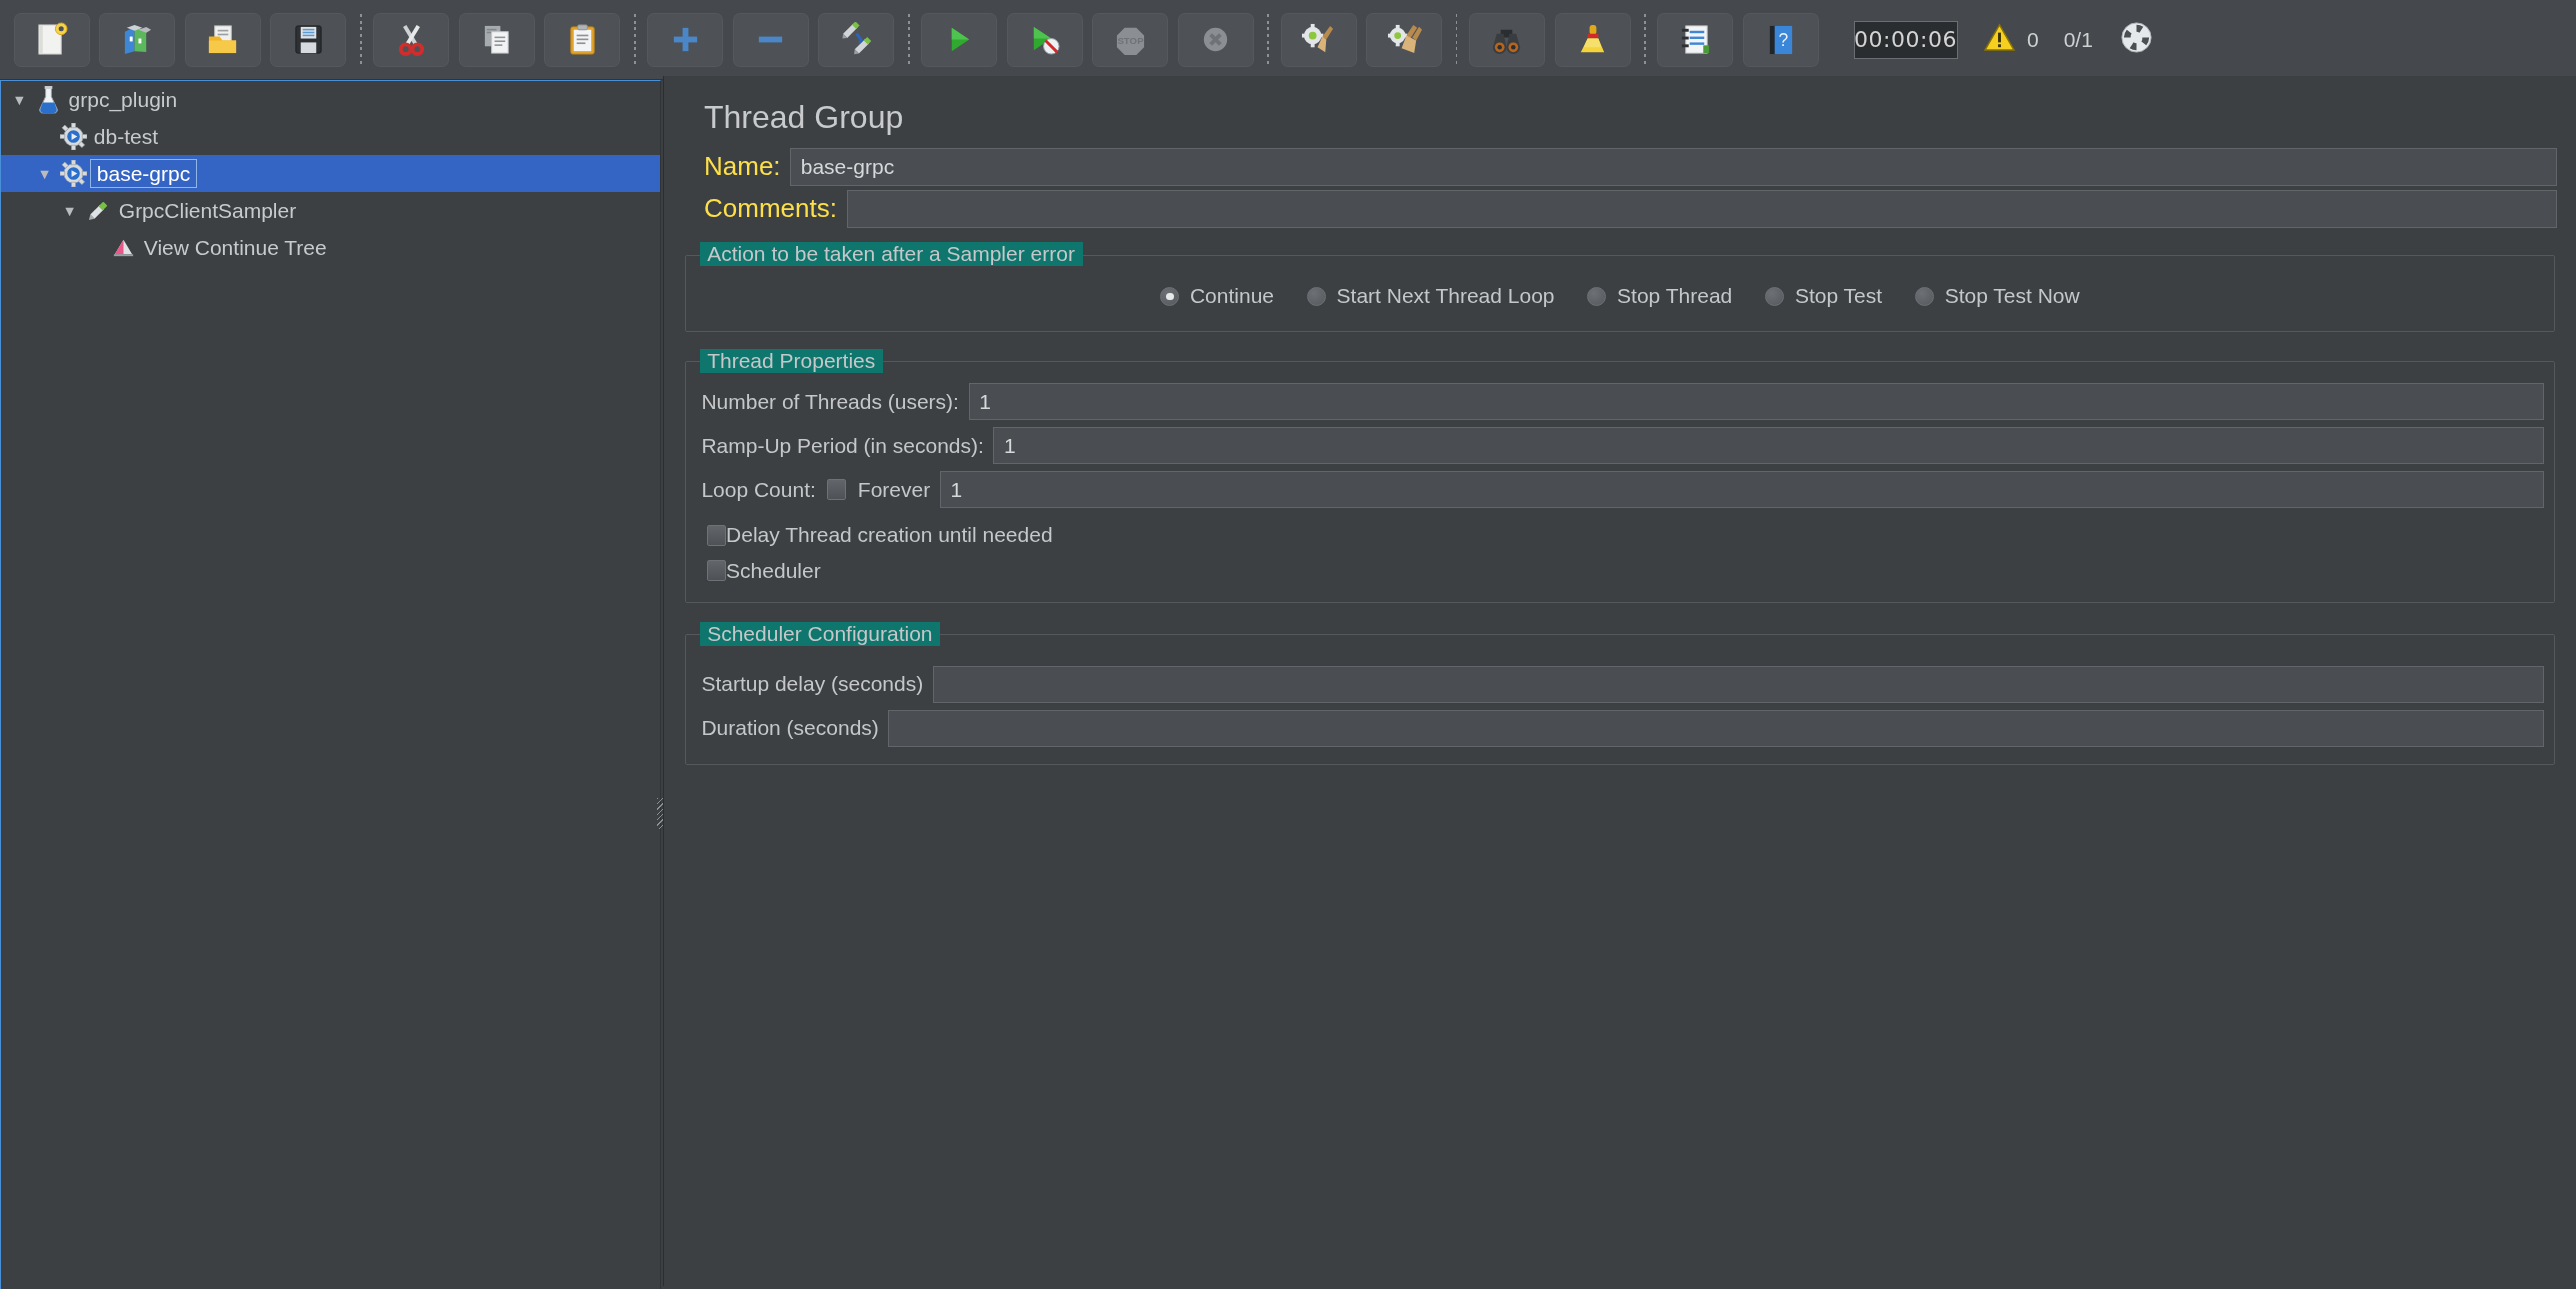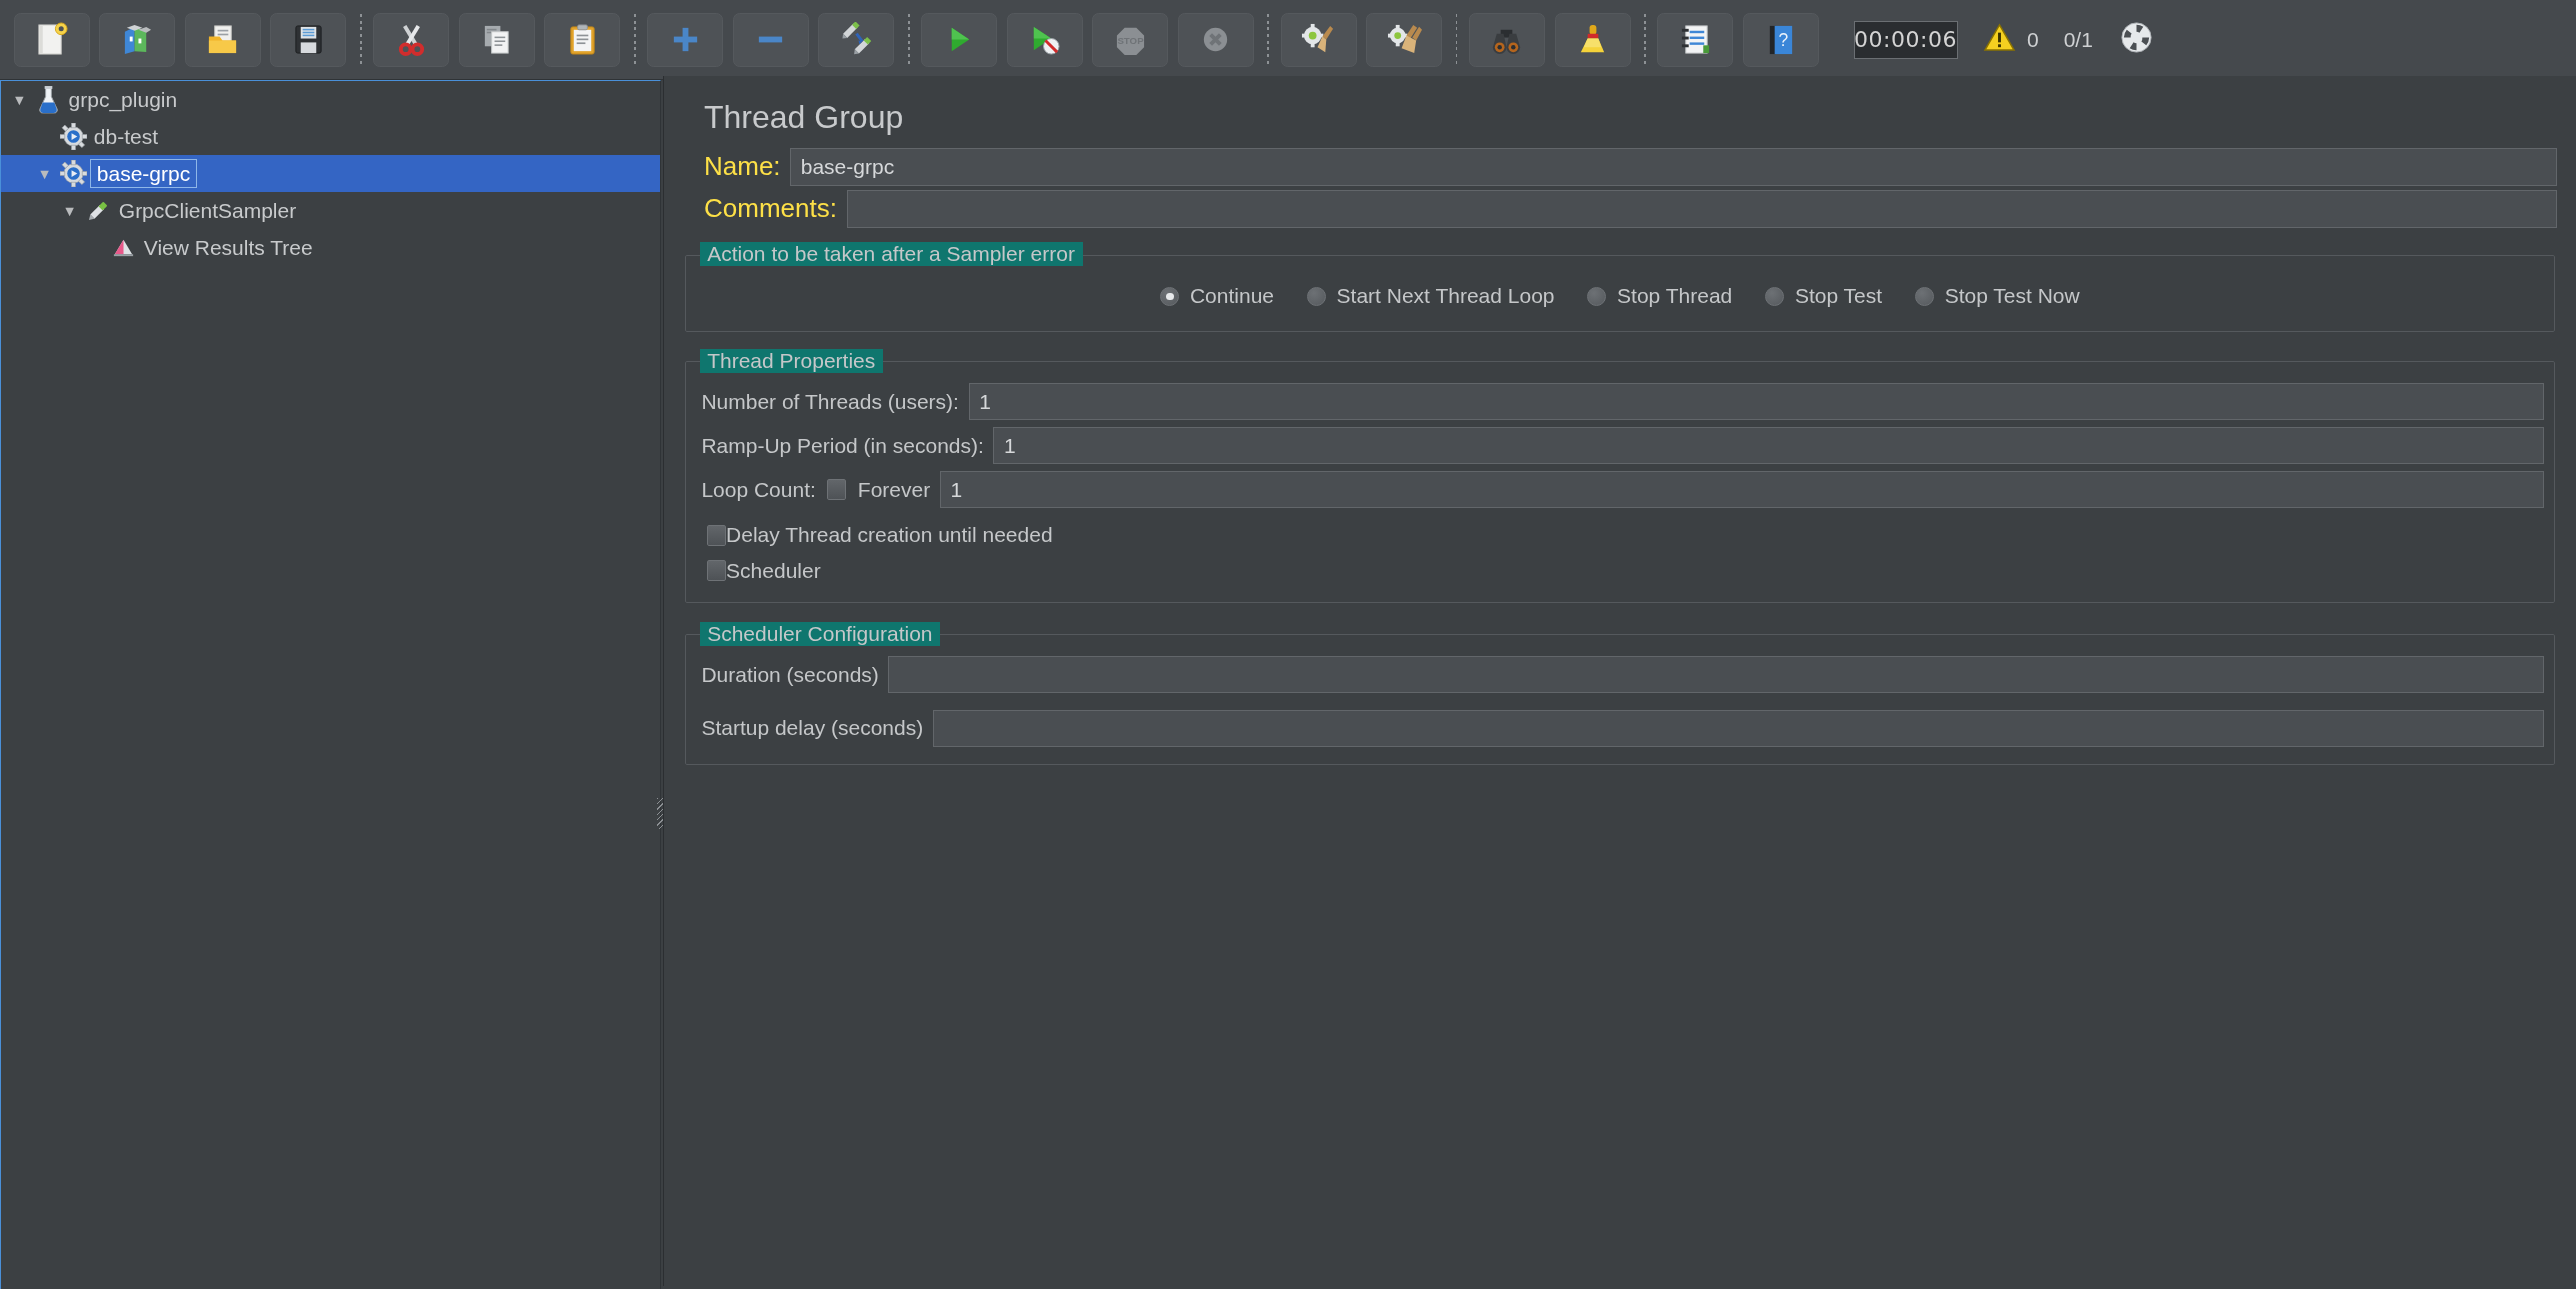--- a/index.html
+++ b/index.html
@@ -540,21 +540,21 @@
 
   <div class="tnode" style="padding-left:81px;">
     <span class="tspacer"></span>
     <span class="ticon">
       <svg width="25" height="25" viewBox="0 0 26 26">
           <path d="M4 20 L13 5 L22 20 Z" fill="#dfe3e6"></path>
           <path d="M4 20 L13 5 L13 20 Z" fill="#e8598a"></path>
           <rect x="3" y="20" width="20" height="2" fill="#9aa0a5"></rect>
         </svg>
     </span>
-    <span class="tlabel">View Results Tree</span>
+    <span class="tlabel">View Continue Tree</span>
   </div>
 </div>
 
 <div id="splitter"></div>
 
 <div id="main">
 
   <div id="panel-title">Thread Group</div>
 
   <div class="fieldrow">
@@ -620,25 +620,25 @@
 
     <div class="cbrow" style="padding-left:11.5px;">
       <span class="cbox"></span>
       <span class="cbtext">Scheduler</span>
     </div>
   </div>
 
   <div class="group" style="margin-top:31px;">
     <span class="gtitle">Scheduler Configuration</span>
 
+    <div class="proprow" style="margin-top:9.6px;">
+      <span class="plabel">Startup delay (seconds)</span>
+      <span class="pinput"></span>
+    </div>
+
     <div class="proprow">
       <span class="plabel">Duration (seconds)</span>
       <span class="pinput"></span>
     </div>
-
-    <div class="proprow" style="margin-top:9.6px;">
-      <span class="plabel">Startup delay (seconds)</span>
-      <span class="pinput"></span>
-    </div>
   </div>
 
 </div>
 
 
 </body></html>

